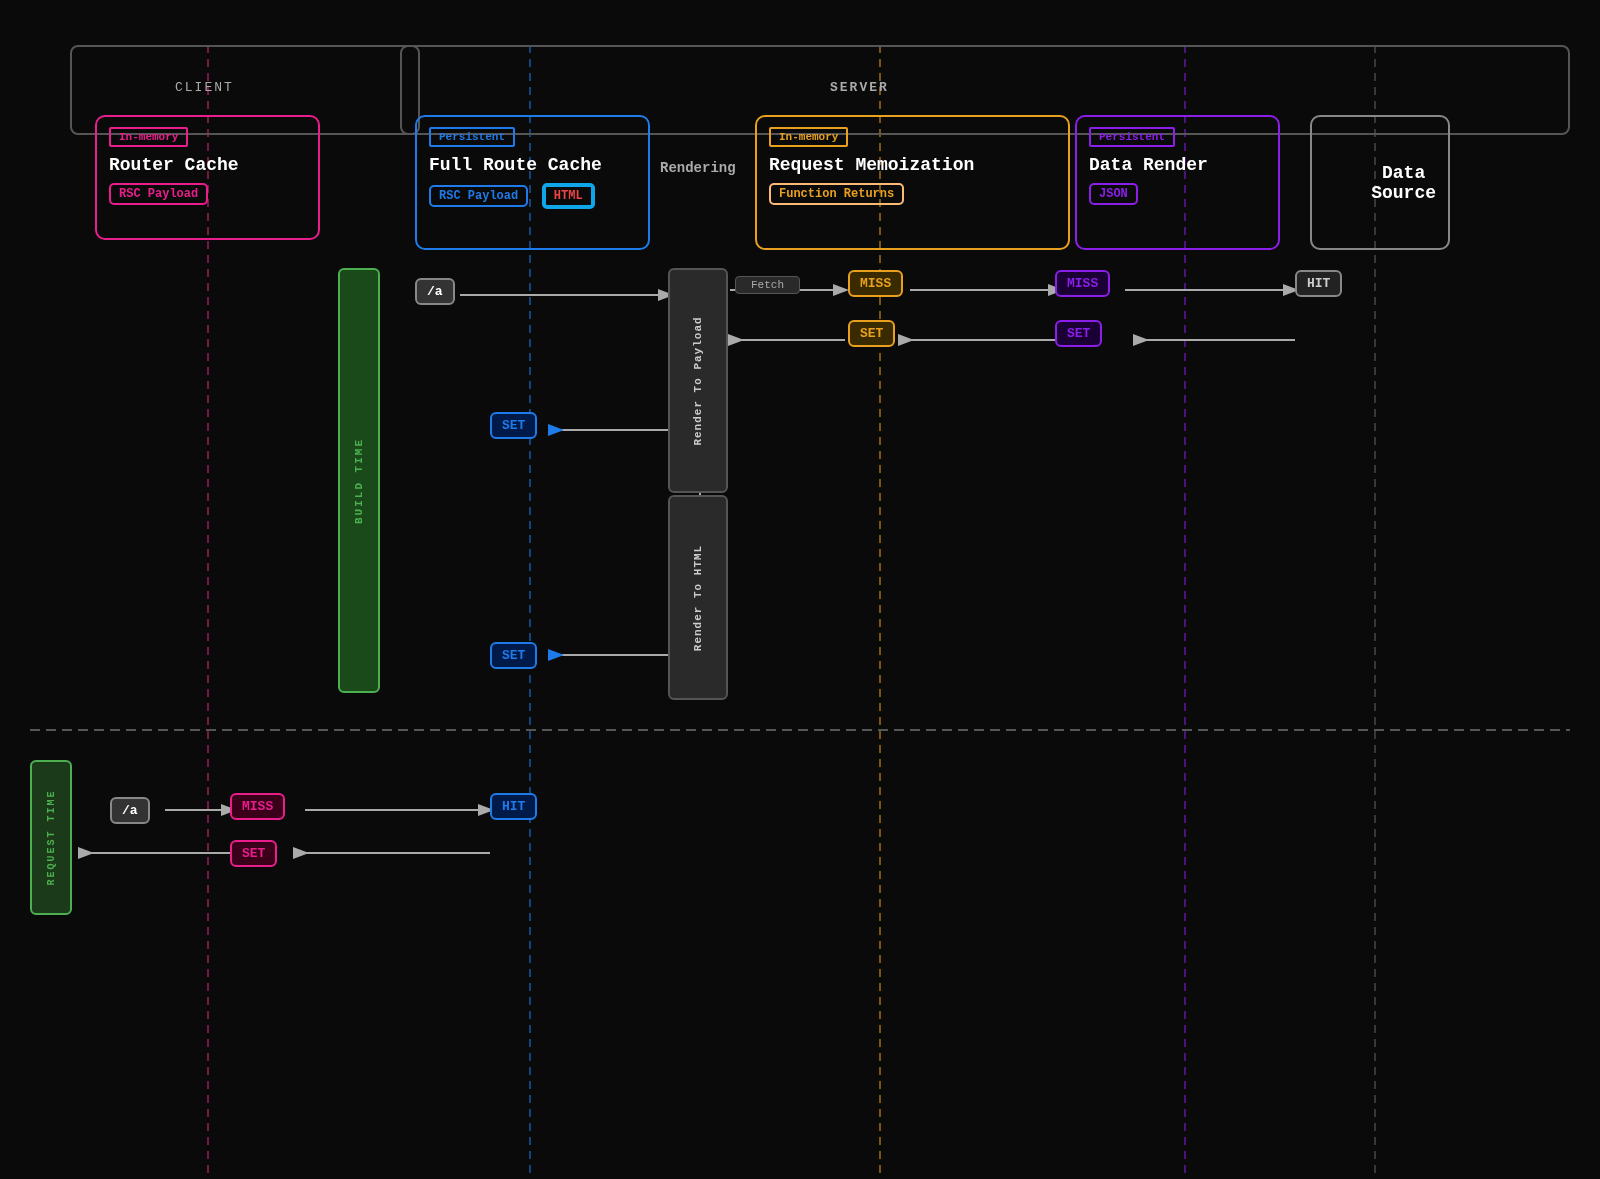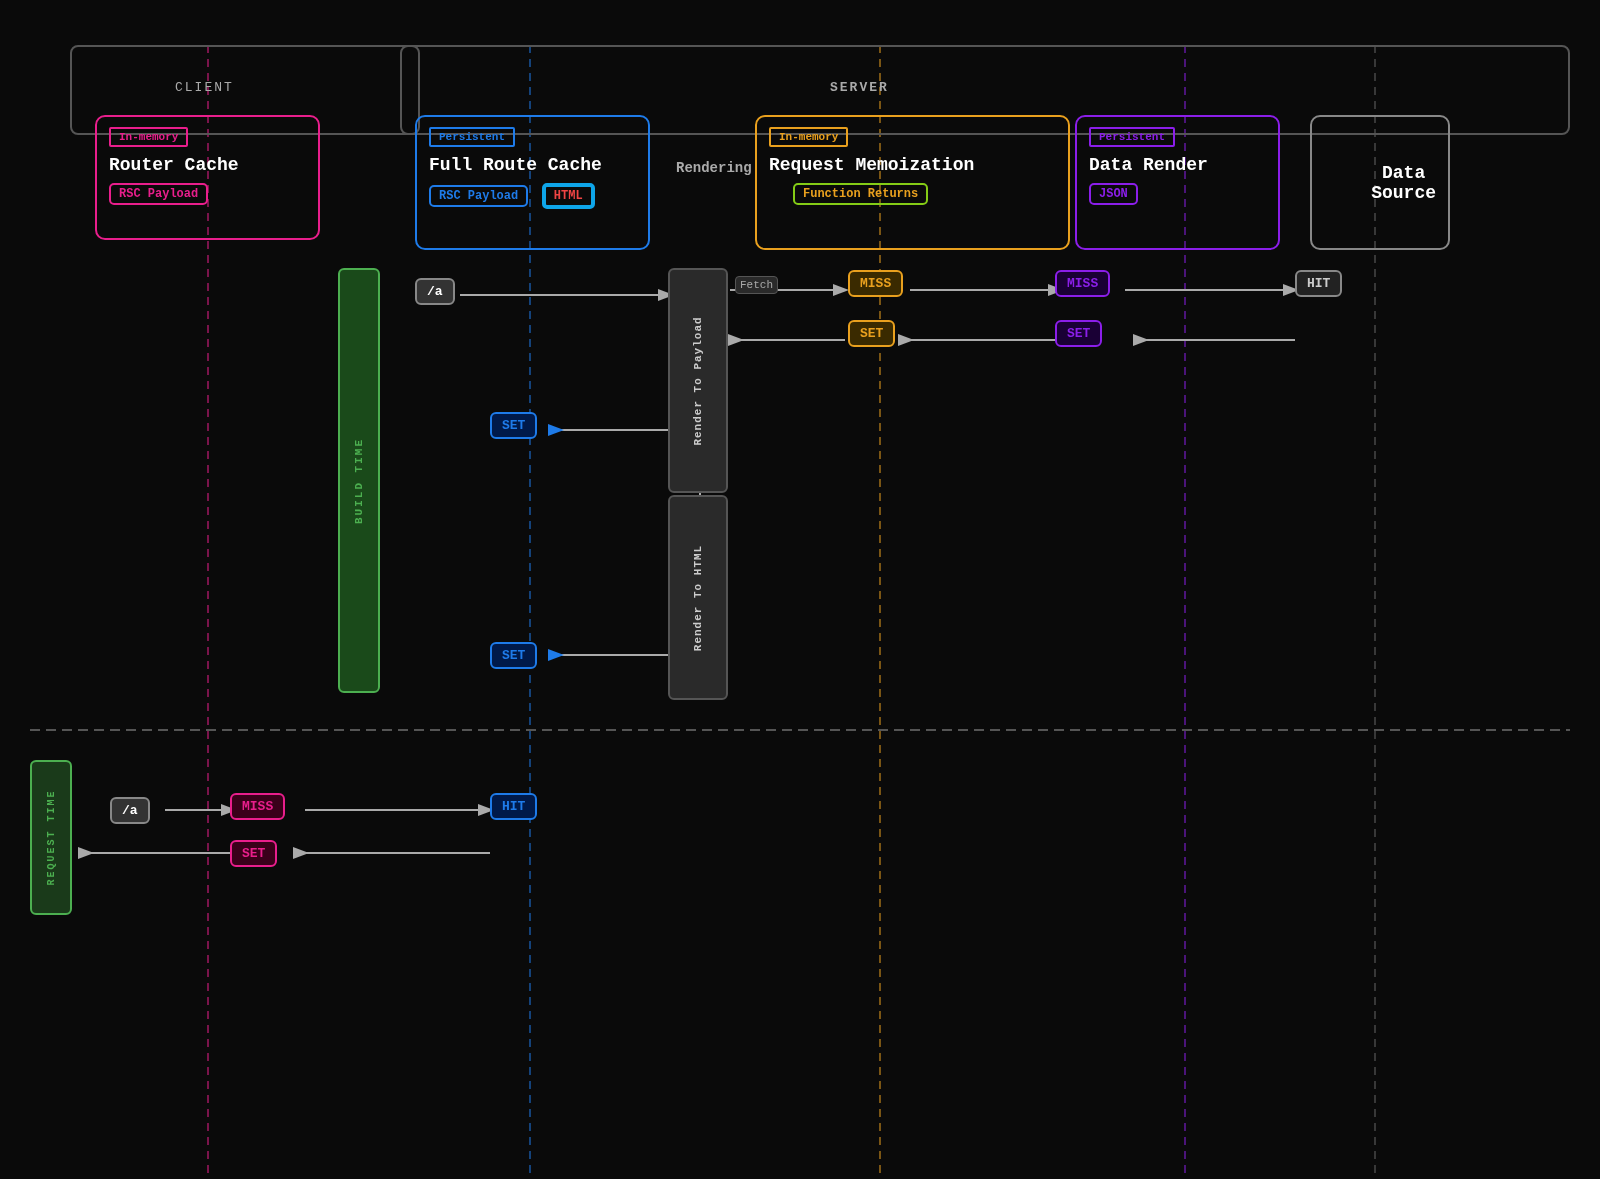--- a/index.html
+++ b/index.html
@@ -173,26 +173,26 @@
     <span class="sub-badge" style="border:2px solid #e91e8c; color:#e91e8c; background:transparent;">RSC Payload</span>
   </div>
 
   <div class="cache-box" style="left:415px; top:115px; width:235px; height:135px; border:2px solid #1e7be9; border-radius:10px;">
     <span class="tag-badge" style="background:transparent; border:2px solid #1e7be9; color:#1e7be9;">Persistent</span>
     <div class="cache-title" style="font-size:18px; margin-top:4px;">Full Route Cache</div>
     <span class="sub-badge" style="border:2px solid #1e7be9; color:#1e7be9; background:transparent;">RSC Payload</span>
     <span class="sub-badge" style="border:4px solid #0ea5e9; color:#ef4444; background:transparent;">HTML</span>
   </div>
 
-  <div style="position:absolute; left:676px; top:160px; font-size:14px; color:#aaa; font-weight:bold;">Rendering</div>
+  <div style="position:absolute; left:660px; top:160px; font-size:14px; color:#aaa; font-weight:bold;">Rendering</div>
 
   <div class="cache-box" style="left:755px; top:115px; width:315px; height:135px; border:2px solid #e9a01e; border-radius:10px;">
     <span class="tag-badge" style="background:transparent; border:2px solid #e9a01e; color:#e9a01e;">In-memory</span>
     <div class="cache-title" style="font-size:18px; margin-top:4px;">Request Memoization</div>
-    <span class="sub-badge" style="border:2px solid #84cc16; color:#e9a01e; background:transparent;margin-left:24px;">Function Returns</span>
+    <span class="sub-badge" style="border:2px solid #fdba74; color:#e9a01e; background:transparent;">Function Returns</span>
   </div>
 
   <div class="cache-box" style="left:1075px; top:115px; width:205px; height:135px; border:2px solid #8b1ee9; border-radius:10px;">
     <span class="tag-badge" style="background:transparent; border:2px solid #8b1ee9; color:#8b1ee9;">Persistent</span>
     <div class="cache-title" style="font-size:18px; margin-top:4px;">Data Render</div>
     <span class="sub-badge" style="border:2px solid #8b1ee9; color:#8b1ee9; background:transparent;">JSON</span>
   </div>
 
   <div class="cache-box" style="left:1310px; top:115px; width:140px; height:135px; border:2px solid #888; border-radius:10px; display:flex; align-items:center; justify-content:flex-end;">
     <div style="font-size:18px; font-weight:bold; text-align:center; color:#fff;">Data<br>Source</div>
@@ -201,21 +201,21 @@
   <div style="position:absolute; left:338px; top:268px; width:42px; height:425px; background:#1a4a1a; border:2px solid #4caf50; border-radius:6px; display:flex; align-items:center; justify-content:center;">
     <span style="transform:rotate(-90deg); font-size:11px; font-weight:bold; color:#4caf50; letter-spacing:2px; white-space:nowrap;">BUILD TIME</span>
   </div>
 
   <div class="node-box" style="left:415px; top:278px; background:#333; border:2px solid #888; color:#fff;">/a</div>
 
   <div style="position:absolute; left:668px; top:268px; width:60px; height:225px; background:#2a2a2a; border:2px solid #555; border-radius:6px; display:flex; align-items:center; justify-content:center;">
     <span style="transform:rotate(-90deg); font-size:11px; font-weight:bold; color:#ccc; white-space:nowrap; letter-spacing:1px;">Render To Payload</span>
   </div>
 
-  <div style="position:absolute; left:735px; top:276px; font-size:11px; color:#aaa; background:#2a2a2a; border:1px solid #555; padding:2px 4px; border-radius:4px;">Fetch</div>
+  <div style="position:absolute; left:735px; top:276px; font-size:11px; color:#aaa; background:#2a2a2a; border:1px solid #555; padding:2px 15px; border-radius:4px;">Fetch</div>
 
   <div class="node-box" style="left:848px; top:270px; background:#3a2a00; border:2px solid #e9a01e; color:#e9a01e;">MISS</div>
 
   <div class="node-box" style="left:848px; top:320px; background:#3a2a00; border:2px solid #e9a01e; color:#e9a01e;">SET</div>
 
   <div class="node-box" style="left:1055px; top:270px; background:#1a0035; border:2px solid #8b1ee9; color:#8b1ee9;">MISS</div>
 
   <div class="node-box" style="left:1055px; top:320px; background:#1a0035; border:2px solid #8b1ee9; color:#8b1ee9;">SET</div>
 
   <div class="node-box" style="left:1295px; top:270px; background:#222; border:2px solid #888; color:#ccc;">HIT</div>

